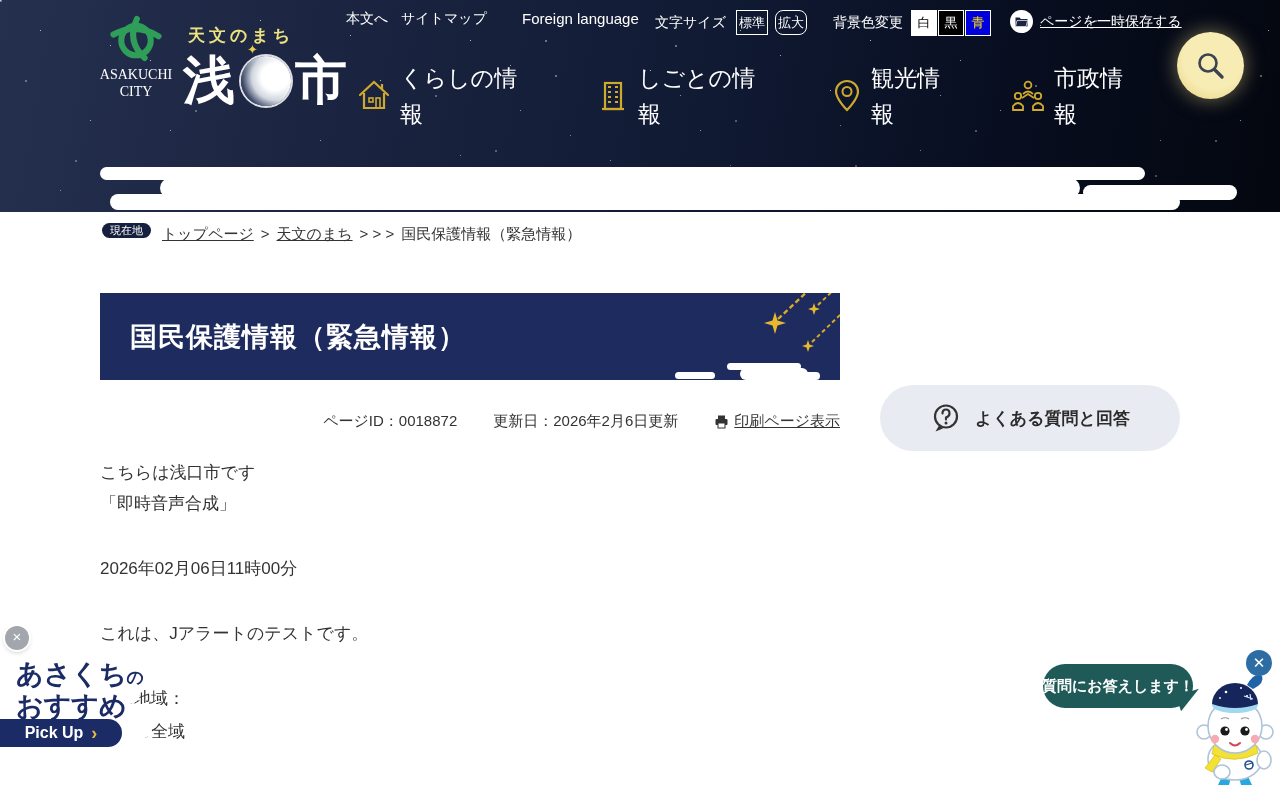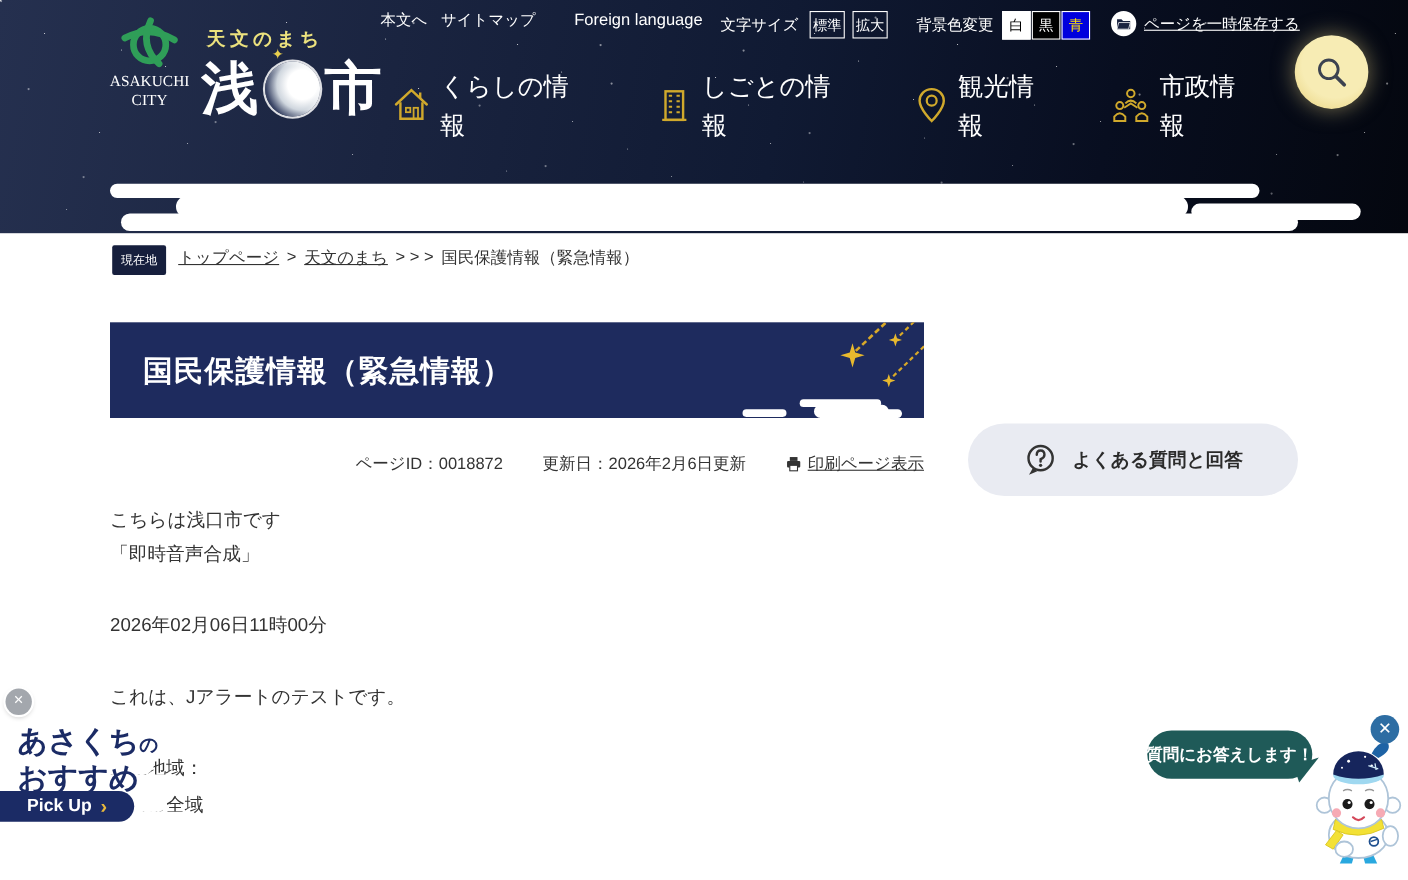--- a/index.html
+++ b/index.html
@@ -26,21 +26,21 @@
     background:radial-gradient(circle at 68% 42%, #ffffff 0 30%, #cfd6de 52%, #3a4566 74%, #141d38 92%);
     box-shadow:0 0 0 2px rgba(255,255,255,.85), inset -3px 2px 4px rgba(255,255,255,.6); }
   .logo-star { position:absolute; left:247px; top:42px; color:#e8cf4e; font-size:13px; }
 
   .util { position:absolute; top:10px; color:#fff; font-size:14px; white-space:nowrap; }
   .util a, .ulink { color:#fff; text-decoration:underline; cursor:pointer; }
   .u-link1{ left:346px; } .u-link2{ left:401px; } .u-link3{ left:522px; font-size:15px; }
   .u-fslabel{ left:655px; top:14px; } .u-bglabel{ left:833px; top:14px; }
   .fs-btn { position:absolute; top:10px; width:32px; height:25px; border:1px solid #fff; color:#fff;
     font-size:13px; text-align:center; line-height:23px; cursor:pointer; background:transparent; }
-  .fs-std{ left:736px; } .fs-big{ left:775px; }
+  .fs-std{ left:736px; } .fs-big{ left:775px;border-radius:8px; }
   .bg-btn { position:absolute; top:10px; width:26px; height:26px; font-size:13px; text-align:center;
     line-height:24px; cursor:pointer; border:1px solid #fff; }
   .bg-white{ left:911px; background:#fff; color:#000; }
   .bg-black{ left:938px; background:#000; color:#fff; }
   .bg-blue{ left:965px; background:#0000dd; color:#ffe100; }
   .save-wrap { position:absolute; left:1010px; top:10px; display:flex; align-items:center; gap:7px; color:#fff; font-size:14px; }
   .save-circle { width:23px; height:23px; border-radius:50%; background:#fff; display:flex; align-items:center; justify-content:center; }
 
   .nav-item { position:absolute; top:60px; display:flex; cursor:pointer; }
   .nav-icon { margin-top:18px; }
@@ -56,21 +56,21 @@
 
   
   .cl { position:absolute; background:#fff; }
   .cl-a { left:100px; top:167px; width:1045px; height:13px; border-radius:7px; }
   .cl-b { left:160px; top:178px; width:920px; height:20px; border-radius:10px; }
   .cl-c { left:1083px; top:185px; width:154px; height:15px; border-radius:8px; }
   .cl-d { left:110px; top:194px; width:1070px; height:16px; border-radius:8px; }
 
   
   .crumb-badge { position:absolute; left:102px; top:223px; background:#161f3d; color:#fff; font-size:11px;
-    padding:6px 8px; border-radius:2px; }
+    padding:0 8px; border-radius:9px; }
   .crumbs { position:absolute; left:162px; top:225px; font-size:15px; color:#333; display:flex; gap:7px; white-space:nowrap; }
   .crumbs a { color:#333; text-decoration:underline; cursor:pointer; }
 
   
   .banner { position:absolute; left:100px; top:293px; width:740px; height:87px; background:#1e2b5e; overflow:hidden; }
   .banner h1 { position:absolute; left:30px; top:26px; color:#fff; font-size:27px; letter-spacing:1px; }
   .banner-deco { position:absolute; right:0; top:0; }
 
   .meta-row { position:absolute; left:100px; top:412px; width:740px; display:flex; justify-content:flex-end;
     gap:36px; font-size:15px; color:#333; align-items:center; }

